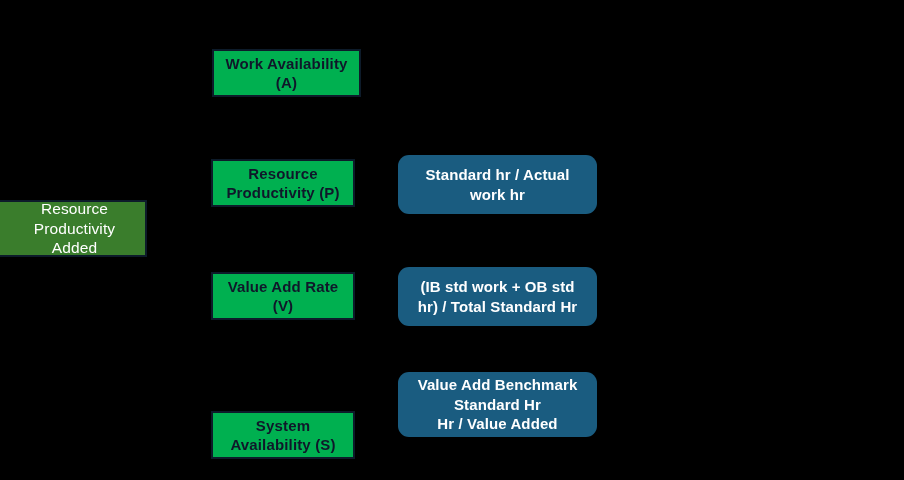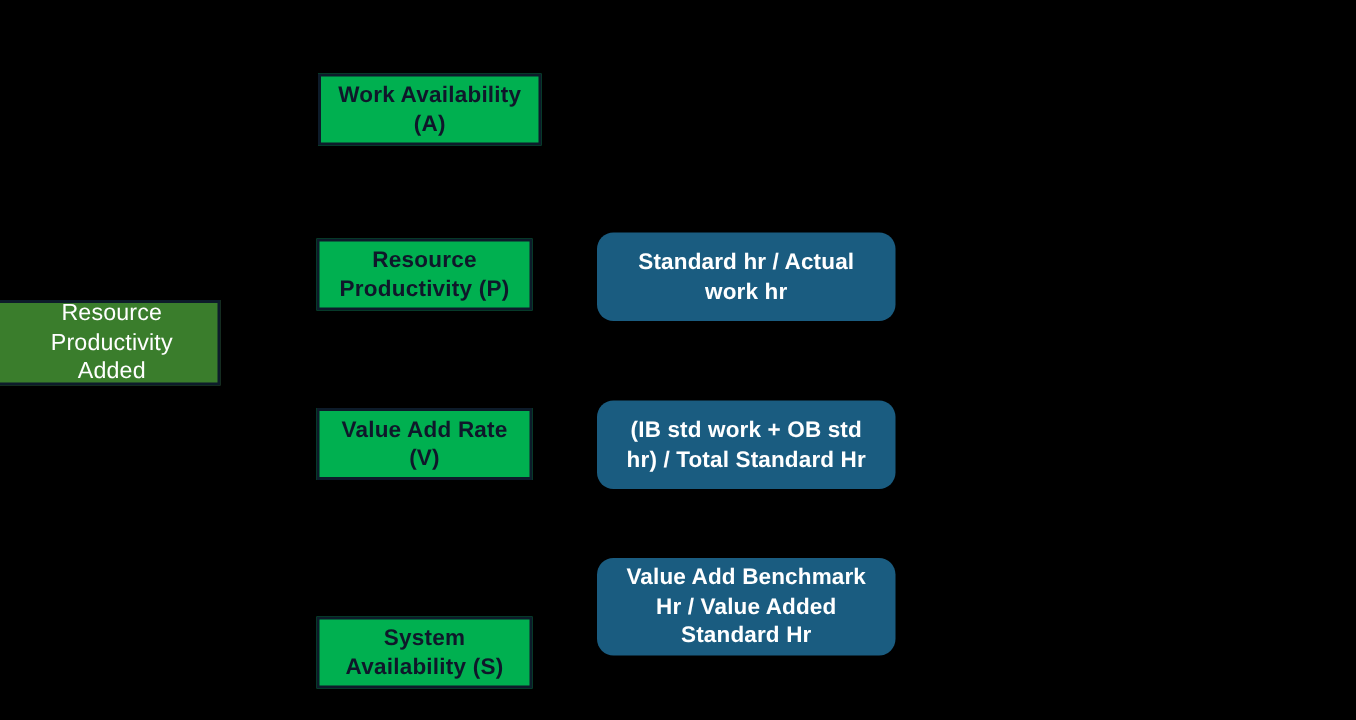--- a/index.html
+++ b/index.html
@@ -144,18 +144,18 @@
 
   <div class="metric-box m4">
     <span>
       <span>System</span>
       <span class="line2">Availability (S)</span>
     </span>
   </div>
   <div class="formula-box f4">
     <span>
       <span>Value Add Benchmark</span>
+      <span class="line2">Standard Hr</span>
       <span class="line2">Hr / Value Added</span>
-      <span class="line2">Standard Hr</span>
     </span>
   </div>
 
 </div>
 
 </body></html>

